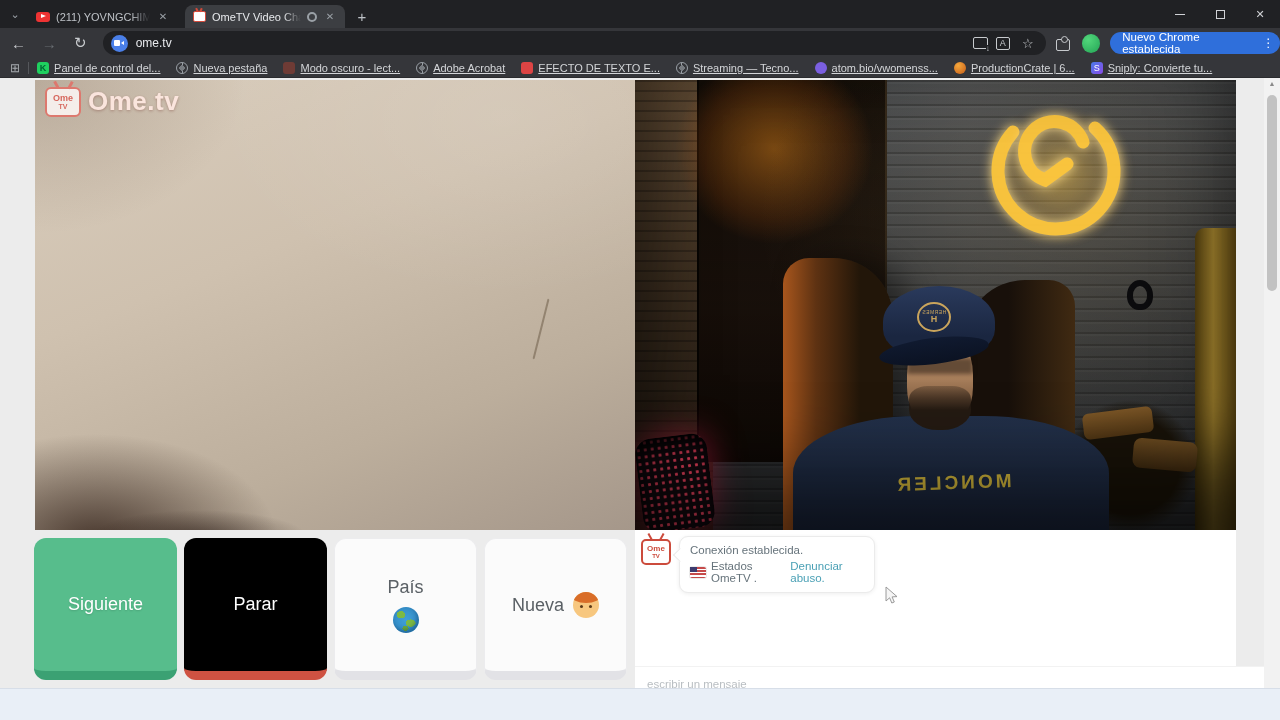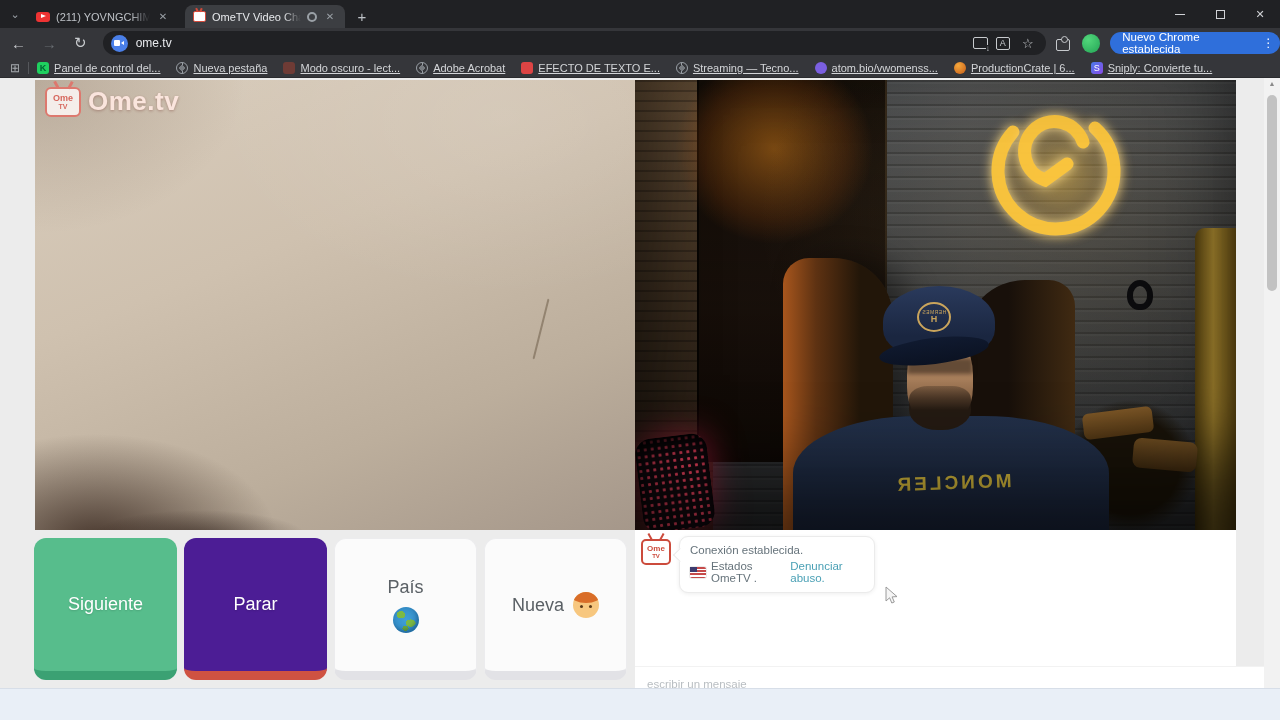--- a/index.html
+++ b/index.html
@@ -136,21 +136,21 @@
   .logo-tv::before{content:""; position:absolute; left:8px; top:-8px; width:2.5px; height:8px; background:#e0746a; transform:rotate(-28deg);}
   .logo-tv::after{content:""; position:absolute; right:8px; top:-8px; width:2.5px; height:8px; background:#e0746a; transform:rotate(28deg);}
   .logo-tv .l1{font-size:9px; font-weight:bold; line-height:1;}
   .logo-tv .l2{font-size:7px; font-weight:bold; line-height:1;}
   .logo-word { font-size:26px; font-weight:bold; color:#ffe9e2; text-shadow:0 1px 3px rgba(120,60,50,.45); letter-spacing:.5px;}
 
   
   .ctl { top:460px; width:143px; height:142px; border-radius:12px; display:flex; align-items:center;
     justify-content:center; gap:9px; font-size:18px; }
   #btn-next { left:34px; background:#57bd8c; border-bottom:9px solid #3ba173; color:#fff; text-shadow:0 1px 2px rgba(0,0,0,.15);}
-  #btn-stop { left:184px; background:#4c1d95; border-bottom:9px solid #cf5242; color:#fff; text-shadow:0 1px 2px rgba(0,0,0,.15);}
+  #btn-stop { left:184px; background:#000000; border-bottom:9px solid #cf5242; color:#fff; text-shadow:0 1px 2px rgba(0,0,0,.15);}
   #btn-country, #btn-gender { background:#fbfbfb; border:1px solid #ececee; border-bottom:9px solid #e2e2e6; color:#5a6065;}
   #btn-country { left:334px;flex-direction:column; } #btn-gender { left:484px; }
   .globe { width:26px; height:26px; border-radius:50%;
     background:
       radial-gradient(7px 6px at 30% 30%, #7cb944 60%, transparent 62%),
       radial-gradient(8px 6px at 68% 62%, #7cb944 60%, transparent 62%),
       radial-gradient(5px 4px at 48% 82%, #6aa83a 60%, transparent 62%),
       radial-gradient(circle, #3f9fd8 0%, #2f86c0 100%);
     box-shadow:inset -2px -3px 4px rgba(0,40,80,.35);}
   .boy { width:26px; height:26px; border-radius:50%; background:radial-gradient(circle at 50% 60%, #f7c77f 60%, #eeb45f); position:relative; overflow:hidden;}

